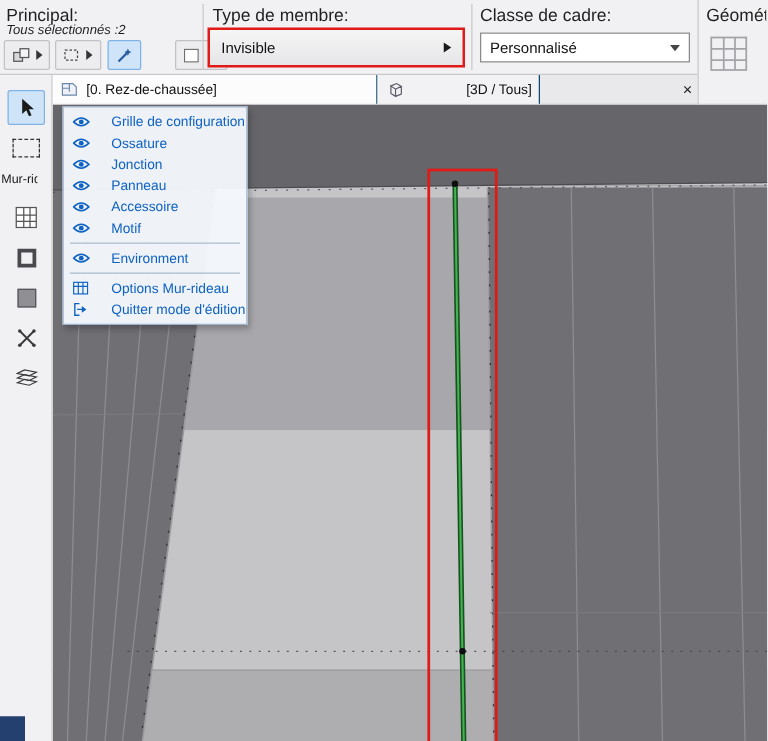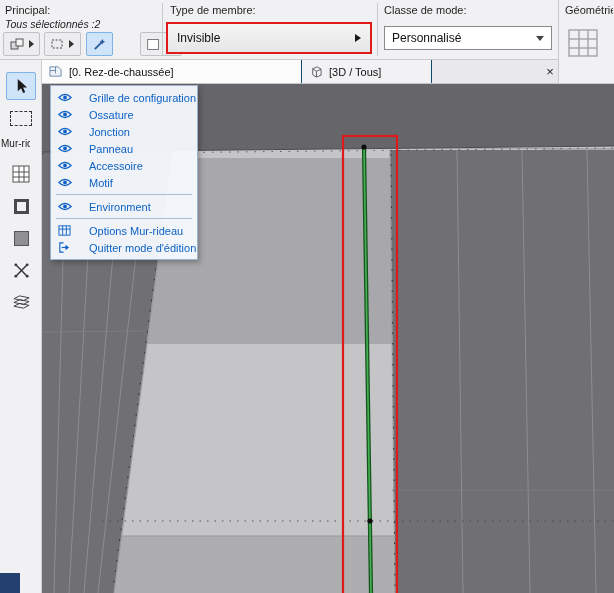--- a/index.html
+++ b/index.html
@@ -2,21 +2,21 @@
 <html><head>
 <meta charset="utf-8">
 <style>
   html,body{margin:0;padding:0;background:#ffffff;}
   #app{position:relative;width:614px;height:593px;font-family:"Liberation Sans",sans-serif;
        background:#f1f1f3;overflow:hidden;user-select:none;}
 
   
   #toolbar{position:absolute;left:0;top:0;width:614px;height:60px;background:#f1f1f3;
            border-bottom:1px solid #c9c9cb;box-sizing:border-box;}
-  .toolbar-label{position:absolute;font-size:11px;color:#1e1e1e;white-space:nowrap;}
+  .toolbar-label{position:absolute;font-size:14px;color:#1e1e1e;white-space:nowrap;}
   .status-text{position:absolute;font-size:10.5px;color:#1e1e1e;white-space:nowrap;font-style:italic;}
   .vdiv{position:absolute;top:3px;width:1px;height:53px;background:#c9c9cb;}
   .tbtn{position:absolute;top:32px;height:24px;background:#ededef;border:1px solid #c2c2c6;
         border-radius:2px;display:flex;align-items:center;justify-content:center;box-sizing:border-box;}
   .tbtn.active{background:#cfe4f8;border-color:#7fb2e5;}
   .split-arrow{width:0;height:0;border-top:4px solid transparent;border-bottom:4px solid transparent;
         border-left:5px solid #333;margin-left:4px;}
   .drop-arrow{width:0;height:0;border-left:4px solid transparent;border-right:4px solid transparent;
         border-top:5px solid #444;}
 
@@ -35,21 +35,21 @@
   #geo-panel{position:absolute;left:558px;top:0;width:56px;height:84px;background:#f1f1f3;
         border-left:1px solid #c9c9cb;border-bottom:1px solid #c9c9cb;box-sizing:border-box;z-index:3;}
   #geo-panel .toolbar-label{left:6px;top:4px;width:48px;overflow:hidden;}
 
   
   #tabbar{position:absolute;left:42px;top:60px;width:516px;height:24px;background:#e9e9eb;
         border-bottom:1px solid #c6c6c8;box-sizing:border-box;z-index:2;}
   .tab{position:absolute;top:0;height:23px;display:flex;align-items:center;padding-left:6px;
         box-sizing:border-box;border-right:1px solid #0c4a6e;text-align:right;}
   #tab-floorplan{left:0;width:260px;background:#fcfcfd;}
-  #tab-3d{left:260px;width:130px;background:#f2f2f4;}
+  #tab-3d{left:260px;width:130px;background:#f2f2f4;gap:44px;}
   .tab-label{font-size:11px;margin-left:6px;color:#111;white-space:nowrap;}
   #tab-close{position:absolute;left:500px;top:3px;width:16px;height:17px;display:flex;
         align-items:center;justify-content:center;font-size:13px;color:#222;cursor:default;}
 
   
   #sidebar{position:absolute;left:0;top:60px;width:42px;height:533px;background:#f1f1f3;
         border-right:1px solid #cfcfd1;box-sizing:border-box;z-index:2;}
   .side-btn{position:absolute;left:6px;width:30px;height:28px;display:flex;align-items:center;
         justify-content:center;border-radius:2px;}
   .side-btn.active{background:#cfe4f8;border:1px solid #7fb2e5;box-sizing:border-box;}
@@ -110,21 +110,21 @@
     <div class="vdiv" style="left:162px"></div>
 
     <span class="toolbar-label" style="left:170px;top:4px">Type de membre:</span>
     <div class="member-dropdown">
       <span class="member-text">Invisible</span>
       <span class="member-arrow"></span>
     </div>
 
     <div class="vdiv" style="left:377px"></div>
 
-    <span class="toolbar-label" style="left:384px;top:4px">Classe de mode:</span>
+    <span class="toolbar-label" style="left:384px;top:4px">Classe de cadre:</span>
     <div class="combo">
       <span class="combo-text">Personnalisé</span>
       <span class="drop-arrow combo-chev"></span>
     </div>
   </div>
 
   <div id="geo-panel">
     <span class="toolbar-label">Géométrie d</span>
     <svg style="position:absolute;left:8px;top:26px" width="34" height="34" viewBox="0 0 34 34">
       <rect x="2" y="4" width="28" height="26" fill="none" stroke="#a3a3a8" stroke-width="1.4"></rect>

